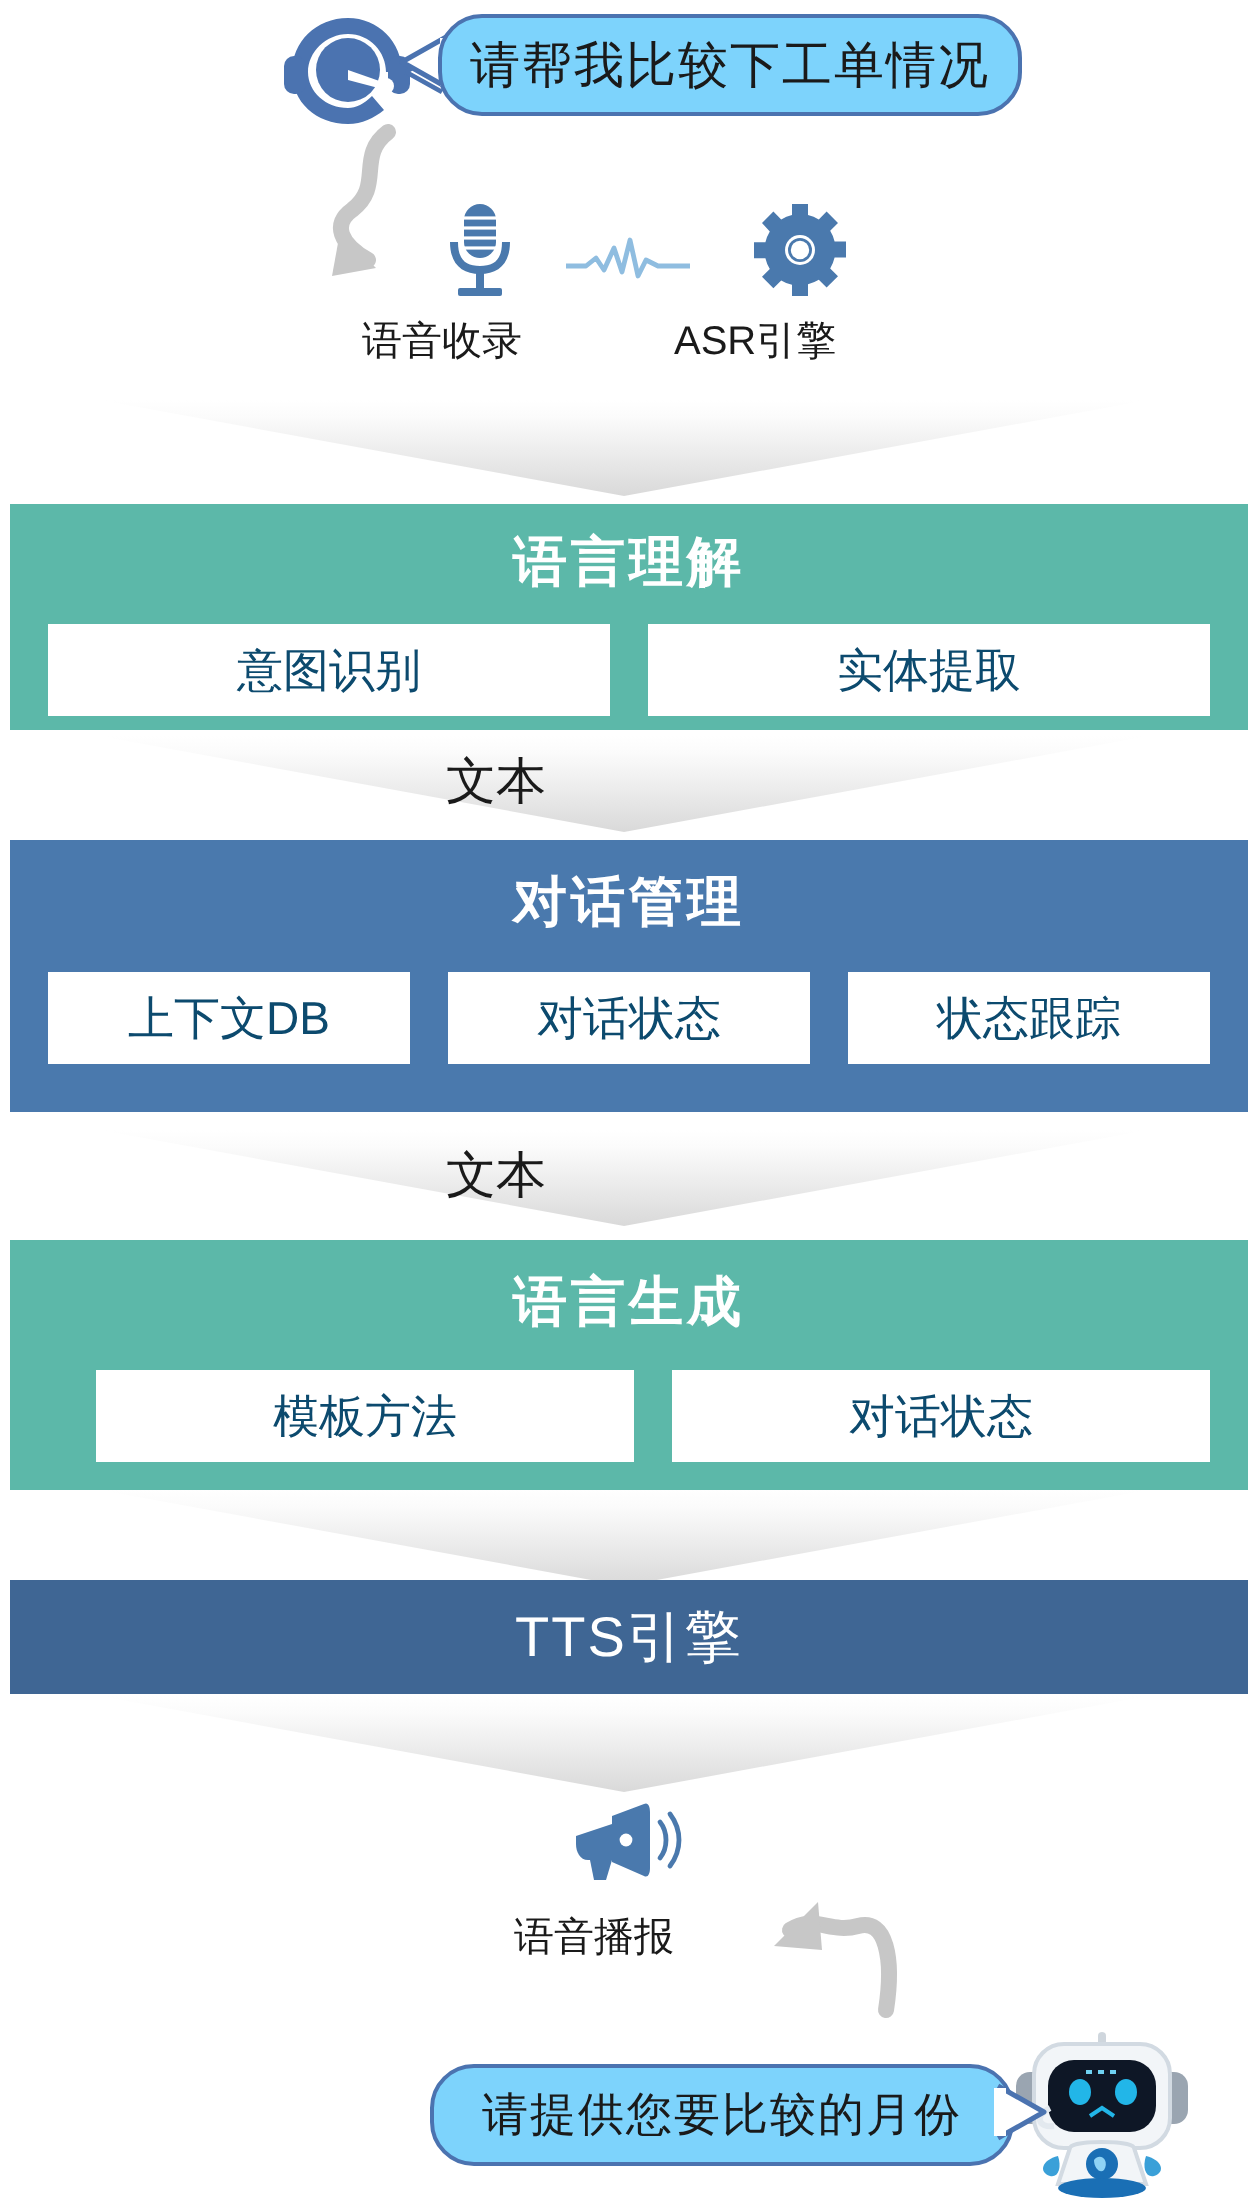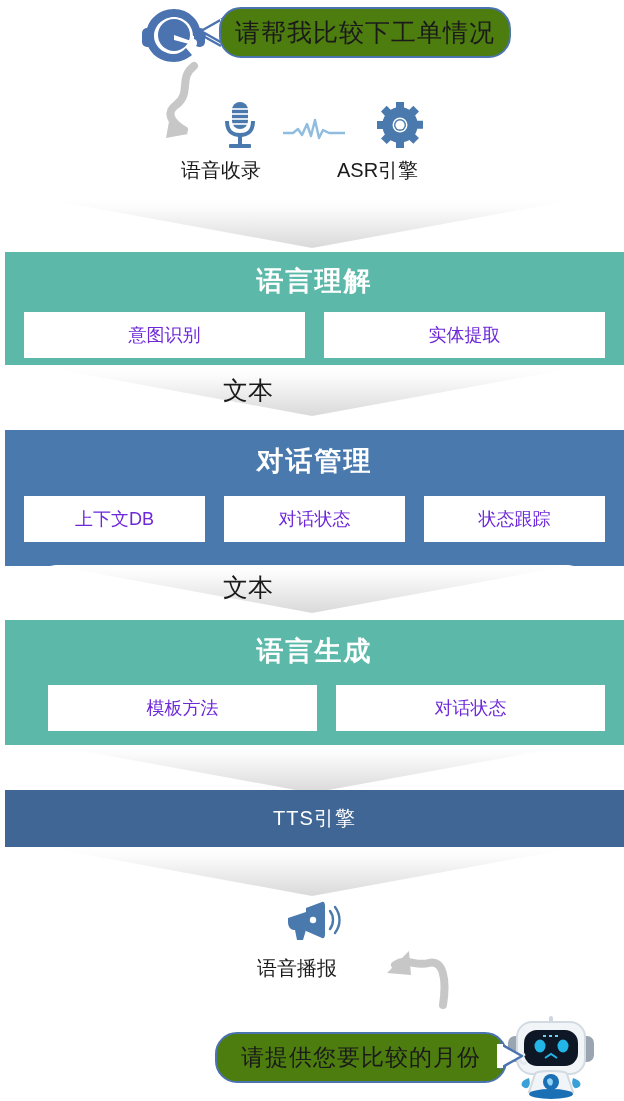--- a/index.html
+++ b/index.html
@@ -9,21 +9,21 @@
     font-family:"Liberation Sans","DejaVu Sans",sans-serif;
     position:relative;overflow:hidden;
   }
   .stage{position:absolute;left:0;top:0;width:624px;height:1101px;}
 
   
   .bubble{
     position:absolute;
     border:2.5px solid #4b73b0;
     border-radius:22px;
-    background:#4d7c0f;
+    background:#7dd3fc;
     display:flex;align-items:center;justify-content:center;
     color:#1a1a1a;
     white-space:nowrap;
   }
   .bubble.top{
     left:219px;top:7px;width:288px;height:47px;
     font-size:25px;letter-spacing:1px;
   }
   .bubble.bottom{
     left:215px;top:1032px;width:288px;height:47px;
@@ -71,28 +71,28 @@
     display:flex;
     gap:19px;
     padding:0 19px 0 19px;
     box-sizing:border-box;
     width:100%;
   }
   .sub-box{
     background:#ffffff;
     height:46px;
     display:flex;align-items:center;justify-content:center;
-    font-size:18px;color:#6d28d9;
+    font-size:23px;color:#0c4a6e;
     flex:1 1 0;
     white-space:nowrap;
   }
   .bar{
     position:absolute;left:5px;width:619px;height:57px;
     display:flex;align-items:center;justify-content:center;
-    color:#fff;font-size:20px;letter-spacing:1px;
+    color:#fff;font-size:28px;letter-spacing:1px;
   }
 </style>
 </head>
 <body>
 
 <div class="stage">
 
   <div class="icon" style="left:141px;top:6px;width:82px;height:56px;">
     <svg width="82" height="56" viewBox="0 0 82 56">
       <g fill="#4b73b0">
@@ -179,21 +179,21 @@
       <div class="sub-box">意图识别</div>
       <div class="sub-box">实体提取</div>
     </div>
   </div>
 
   <div class="chev-wrap" style="top:368px;">
     <div class="chev"></div>
     <div class="chev-label">文本</div>
   </div>
 
-  <div class="panel" style="top:430px;height:136px;background:#4a79ad;">
+  <div class="panel" style="top:420px;height:136px;background:#4a79ad;">
     <div class="panel-title" style="padding-top:13px;">对话管理</div>
     <div class="sub-row" style="margin-top:17px;">
       <div class="sub-box">上下文DB</div>
       <div class="sub-box">对话状态</div>
       <div class="sub-box">状态跟踪</div>
     </div>
   </div>
 
   <div class="chev-wrap" style="top:565px;">
     <div class="chev"></div>

